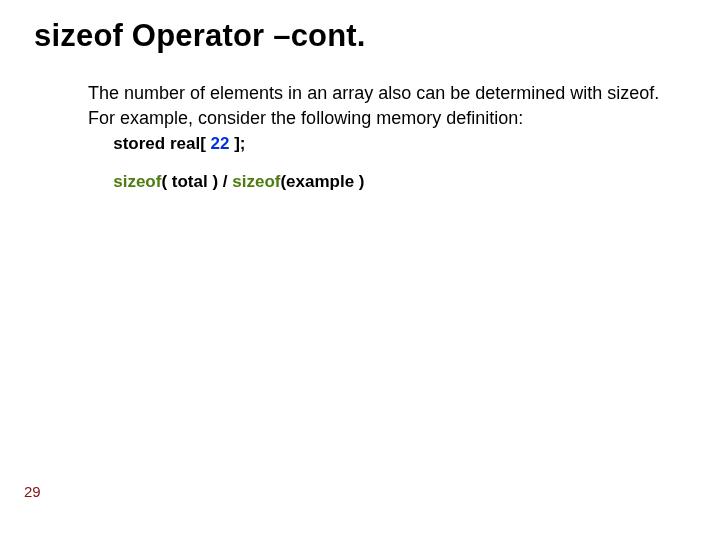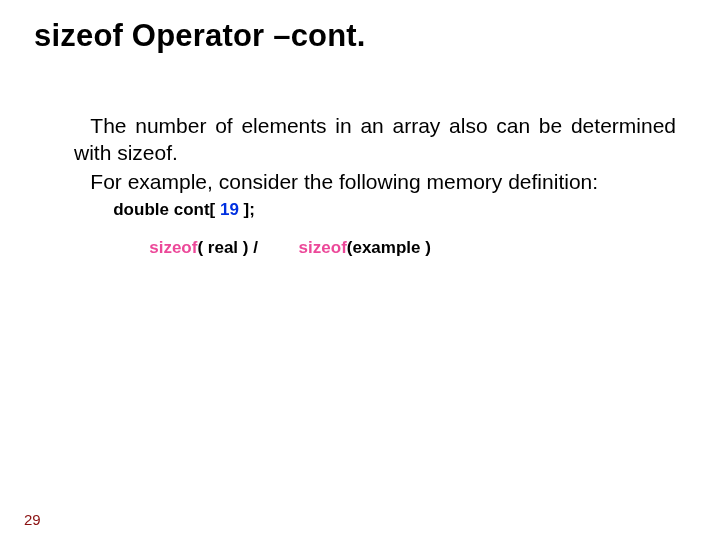--- a/index.html
+++ b/index.html
@@ -13,51 +13,51 @@
   }
   .slide {
     width: 720px;
     height: 540px;
     padding: 18px 34px 0 34px;
     position: relative;
   }
   .title {
     font-size: 31px;
     font-weight: 700;
-    margin-bottom: 59px;
+    margin-bottom: 28px;
     letter-spacing: 0.2px;
   }
   .content {
     padding-left: 40px;
     padding-right: 10px;
   }
   .bullet {
-    font-size: 21px;
+    font-size: 18px;
     line-height: 1.28;
     margin-bottom: 2px;
     text-align: justify;
     text-justify: inter-word;
   }
   .bullet .lead { font-family: "Times New Roman", Times, serif; }
   .sub {
     padding-left: 26px;
     margin-top: 4px;
     margin-bottom: 6px;
   }
   .code-line {
     font-size: 17px;
     font-weight: 700;
   }
   .code-line .lead { font-family: "Times New Roman", Times, serif; font-weight: 400; }
-  .kw-red { color: #ec4899; margin-left: 36px; }
+  .kw-red { color: #4d7c0f; }
   .lit-blue { color: #0030e0; }
   .pagenum {
     position: absolute;
     left: 24px;
-    bottom: 12px;
+    bottom: 40px;
     font-size: 15px;
     color: #8a1010;
   }
   .gap { height: 8px; }
 </style>
 </head>
 <body>
 
 <div class="slide">
   <div class="title">sizeof Operator –cont.</div>
@@ -66,28 +66,28 @@
 
     <div class="bullet">
       <span class="lead"></span><span>The number of elements in an array also can be determined with sizeof.</span>
     </div>
 
     <div class="bullet">
       <span class="lead"></span><span>For example, consider the following memory definition:</span>
     </div>
 
     <div class="sub code-line">
-      <span class="lead"></span><span>double cont[ </span><span class="lit-blue">19</span><span> ];</span>
+      <span class="lead"></span><span>stored real[ </span><span class="lit-blue">22</span><span> ];</span>
     </div>
 
     <div class="gap"></div>
 
 
 
 
     <div class="sub code-line">
-      <span class="lead"></span><span class="kw-red">sizeof</span><span>( real ) / </span><span class="kw-red">sizeof</span><span>(example )</span>
+      <span class="lead"></span><span class="kw-red">sizeof</span><span>( total ) / </span><span class="kw-red">sizeof</span><span>(example )</span>
     </div>
 
   </div>
 
   <div class="pagenum">29</div>
 </div>
 
 </body></html>

